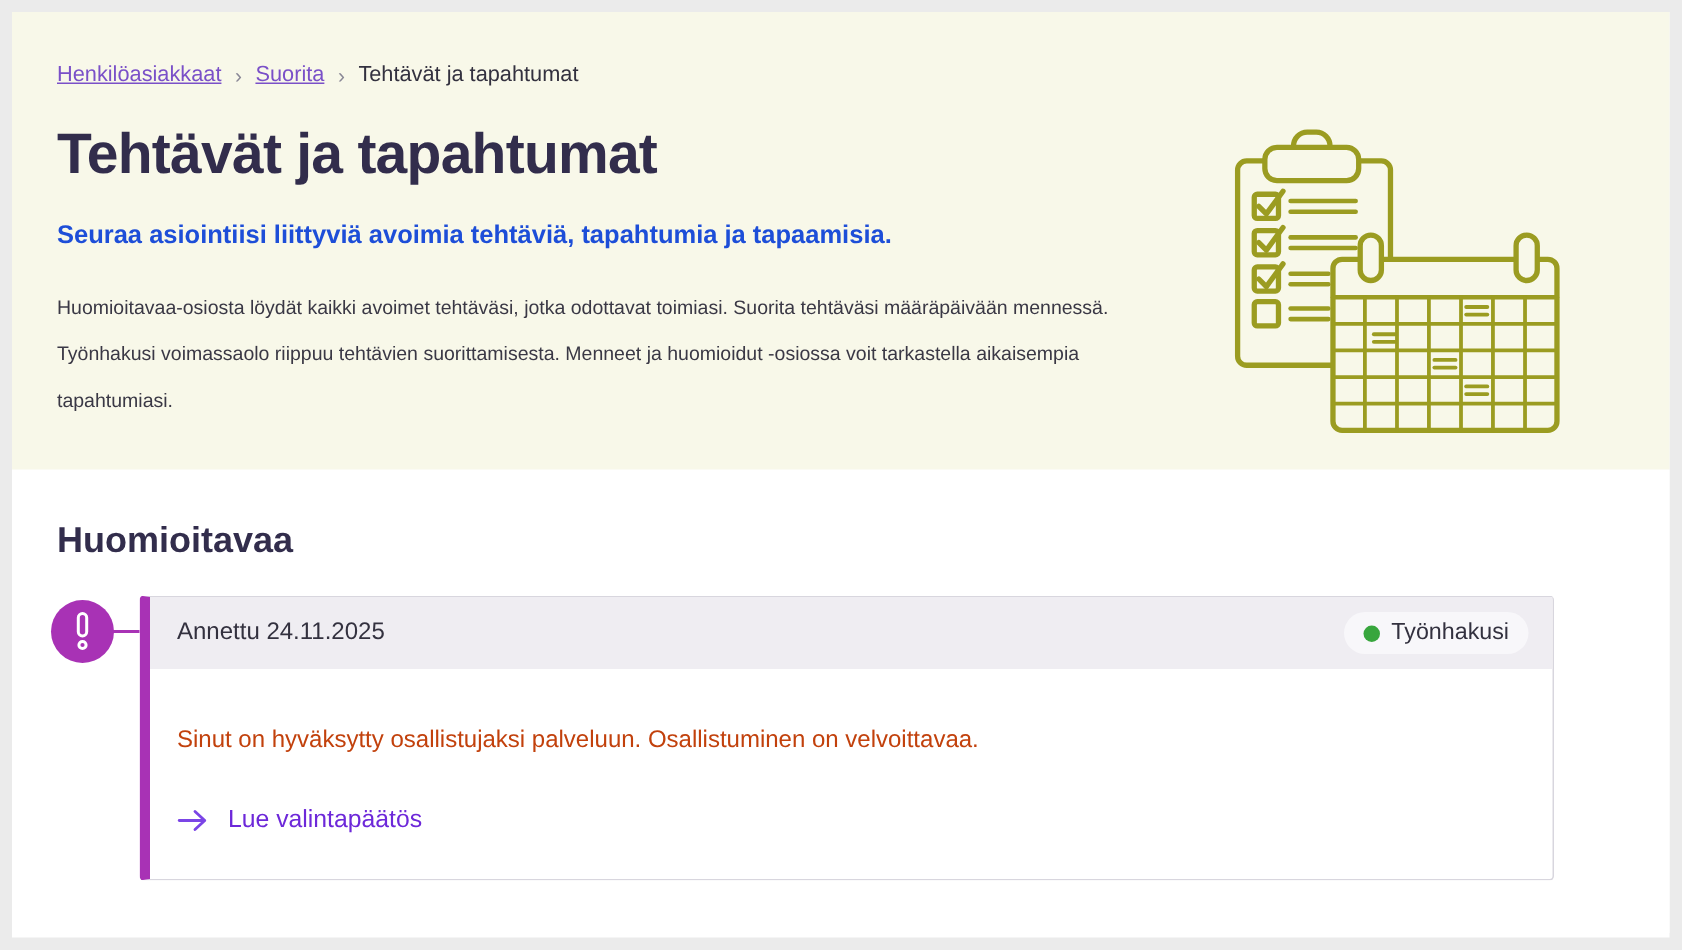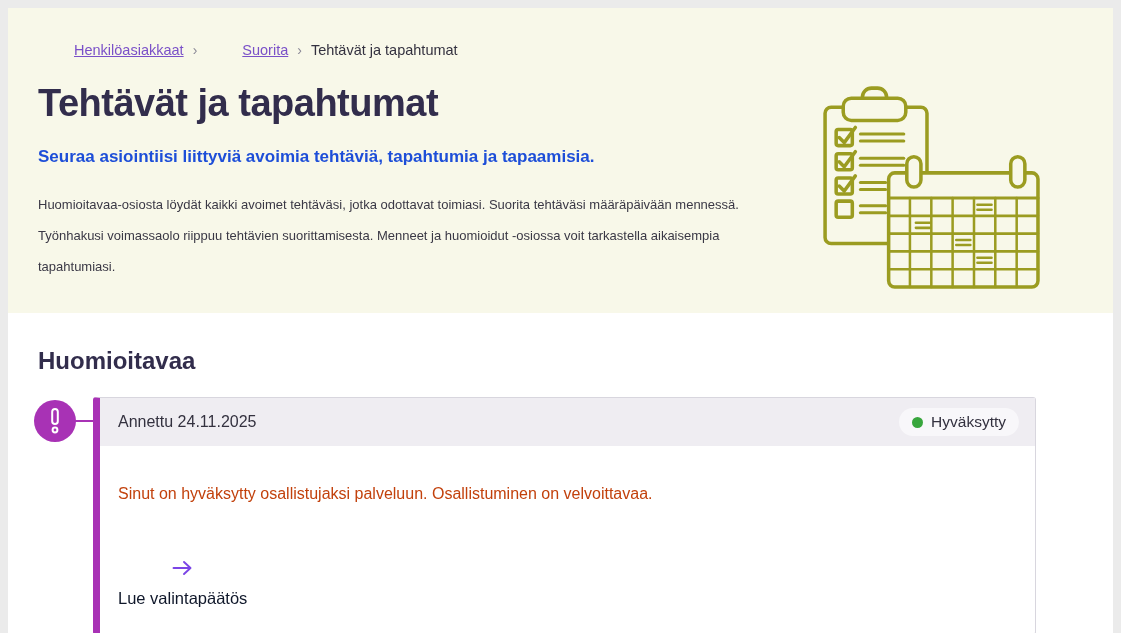--- a/index.html
+++ b/index.html
@@ -26,21 +26,20 @@
   .breadcrumb {
     display: flex;
     align-items: center;
     gap: 9px;
     font-size: 14.5px;
   }
   .breadcrumb a {
     color: #7a50c8;
     text-decoration: underline;
     cursor: pointer;
-    margin-left: 36px;
   }
   .crumb-sep { color: #8a8896; font-size: 14px; }
   .crumb-current { color: #33313f; }
   .page-title {
     margin: 24px 0 0;
     font-size: 38px;
     font-weight: bold;
     color: #322d4c;
     letter-spacing: -0.5px;
   }
@@ -124,29 +123,28 @@
   .link-row { display: flex; align-items: flex-start; gap: 9px; }
   .hand-icon { flex: 0 0 auto; margin-top: 0; }
   .main-link {
     color: #7b45e6;
     font-size: 16.5px;
     text-decoration: underline;
     cursor: pointer;
   }
   .body-text { margin-top: 17px; font-size: 16px; color: #c2410c; }
   .action-link {
-    margin-top: 41px;
+    margin-top: 18px;
     display: inline-flex;
     align-items: center;
     gap: 13px;
     font-size: 16.5px;
-    color: #0f172a;
+    color: #6d28d9;
     text-decoration: none;
     cursor: pointer;
-    flex-direction: column;
   }
 </style>
 </head>
 <body>
 
 <div class="page">
 
   <div class="hero">
 
     <nav class="breadcrumb">
@@ -234,21 +232,21 @@
           <circle cx="11" cy="23" r="2.4"></circle>
         </svg>
       </div>
 
       <div class="card">
 
         <div class="card-header">
           <span class="issued">Annettu 24.11.2025</span>
           <span class="status-badge">
             <span class="status-dot"></span>
-            <span>Hyväksytty</span>
+            <span>Työnhakusi</span>
           </span>
         </div>
 
         <div class="card-body">
 
 
           <p class="body-text">Sinut on hyväksytty osallistujaksi palveluun. Osallistuminen on velvoittavaa.</p>
 
           <a class="action-link">
             <svg width="21" height="16" viewBox="0 0 21 16" fill="none" stroke="#7b45e6" stroke-width="1.9" stroke-linecap="round" stroke-linejoin="round">

